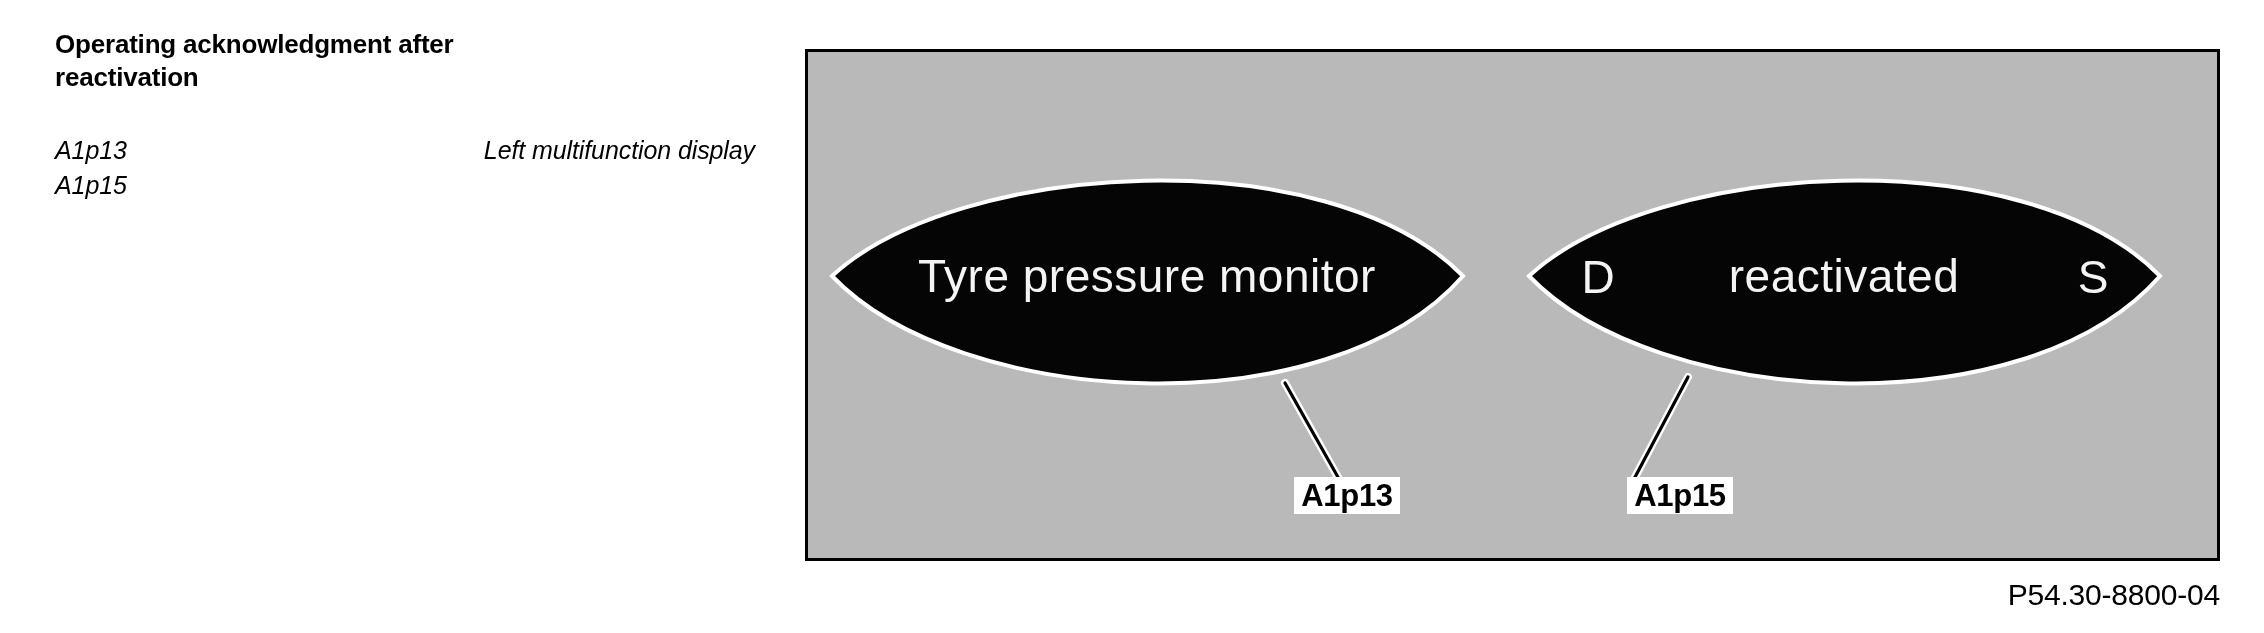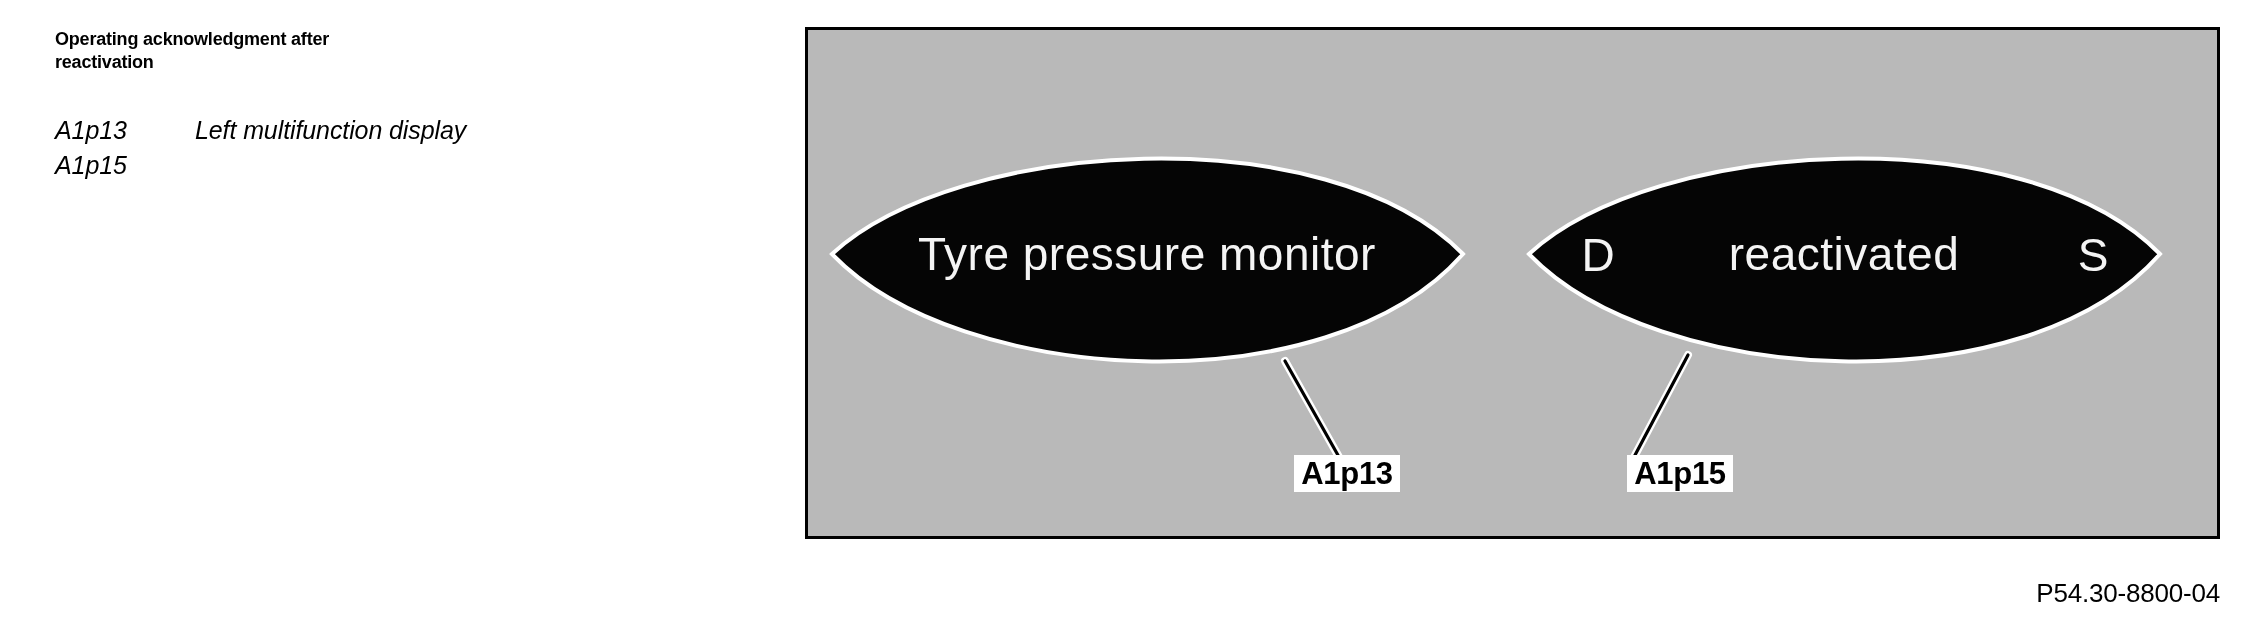--- a/index.html
+++ b/index.html
@@ -17,21 +17,21 @@
   }
 
   
   #text-column {
     position: absolute;
     left: 55px;
     top: 28px;
     width: 700px;
   }
   #section-heading {
-    font-size: 18px;
+    font-size: 26px;
     font-weight: bold;
     line-height: 1.25;
     letter-spacing: -0.2px;
     width: 530px;
     white-space: pre-line;
   }
   #legend-list {
     margin-top: 40px;
   }
   .legend-row {
@@ -41,27 +41,28 @@
     font-size: 25px;
     line-height: 1.38;
     letter-spacing: -0.1px;
   }
   .legend-key {
     width: 140px;
     flex: 0 0 140px;
   }
   .legend-desc {
     flex: 1 1 auto;
+    text-align: right;
   }
 
   
   #figure-panel {
     position: absolute;
     left: 805px;
-    top: 27px;
+    top: 49px;
     width: 1415px;
     height: 512px;
     background: #b9b9b9;
     border: 3px solid #000000;
     box-sizing: border-box;
   }
   #figure-svg {
     position: absolute;
     left: 0;
     top: 0;
@@ -107,21 +108,21 @@
     font-size: 31px;
     font-weight: bold;
     letter-spacing: -0.3px;
   }
 
   
   #reference-code {
     position: absolute;
     right: 44px;
     top: 578px;
-    font-size: 26px;
+    font-size: 30px;
     letter-spacing: -0.2px;
     text-align: right;
   }
 </style>
 </head>
 <body>
 
 <div id="text-column">
 
   <div id="section-heading">Operating acknowledgment after

